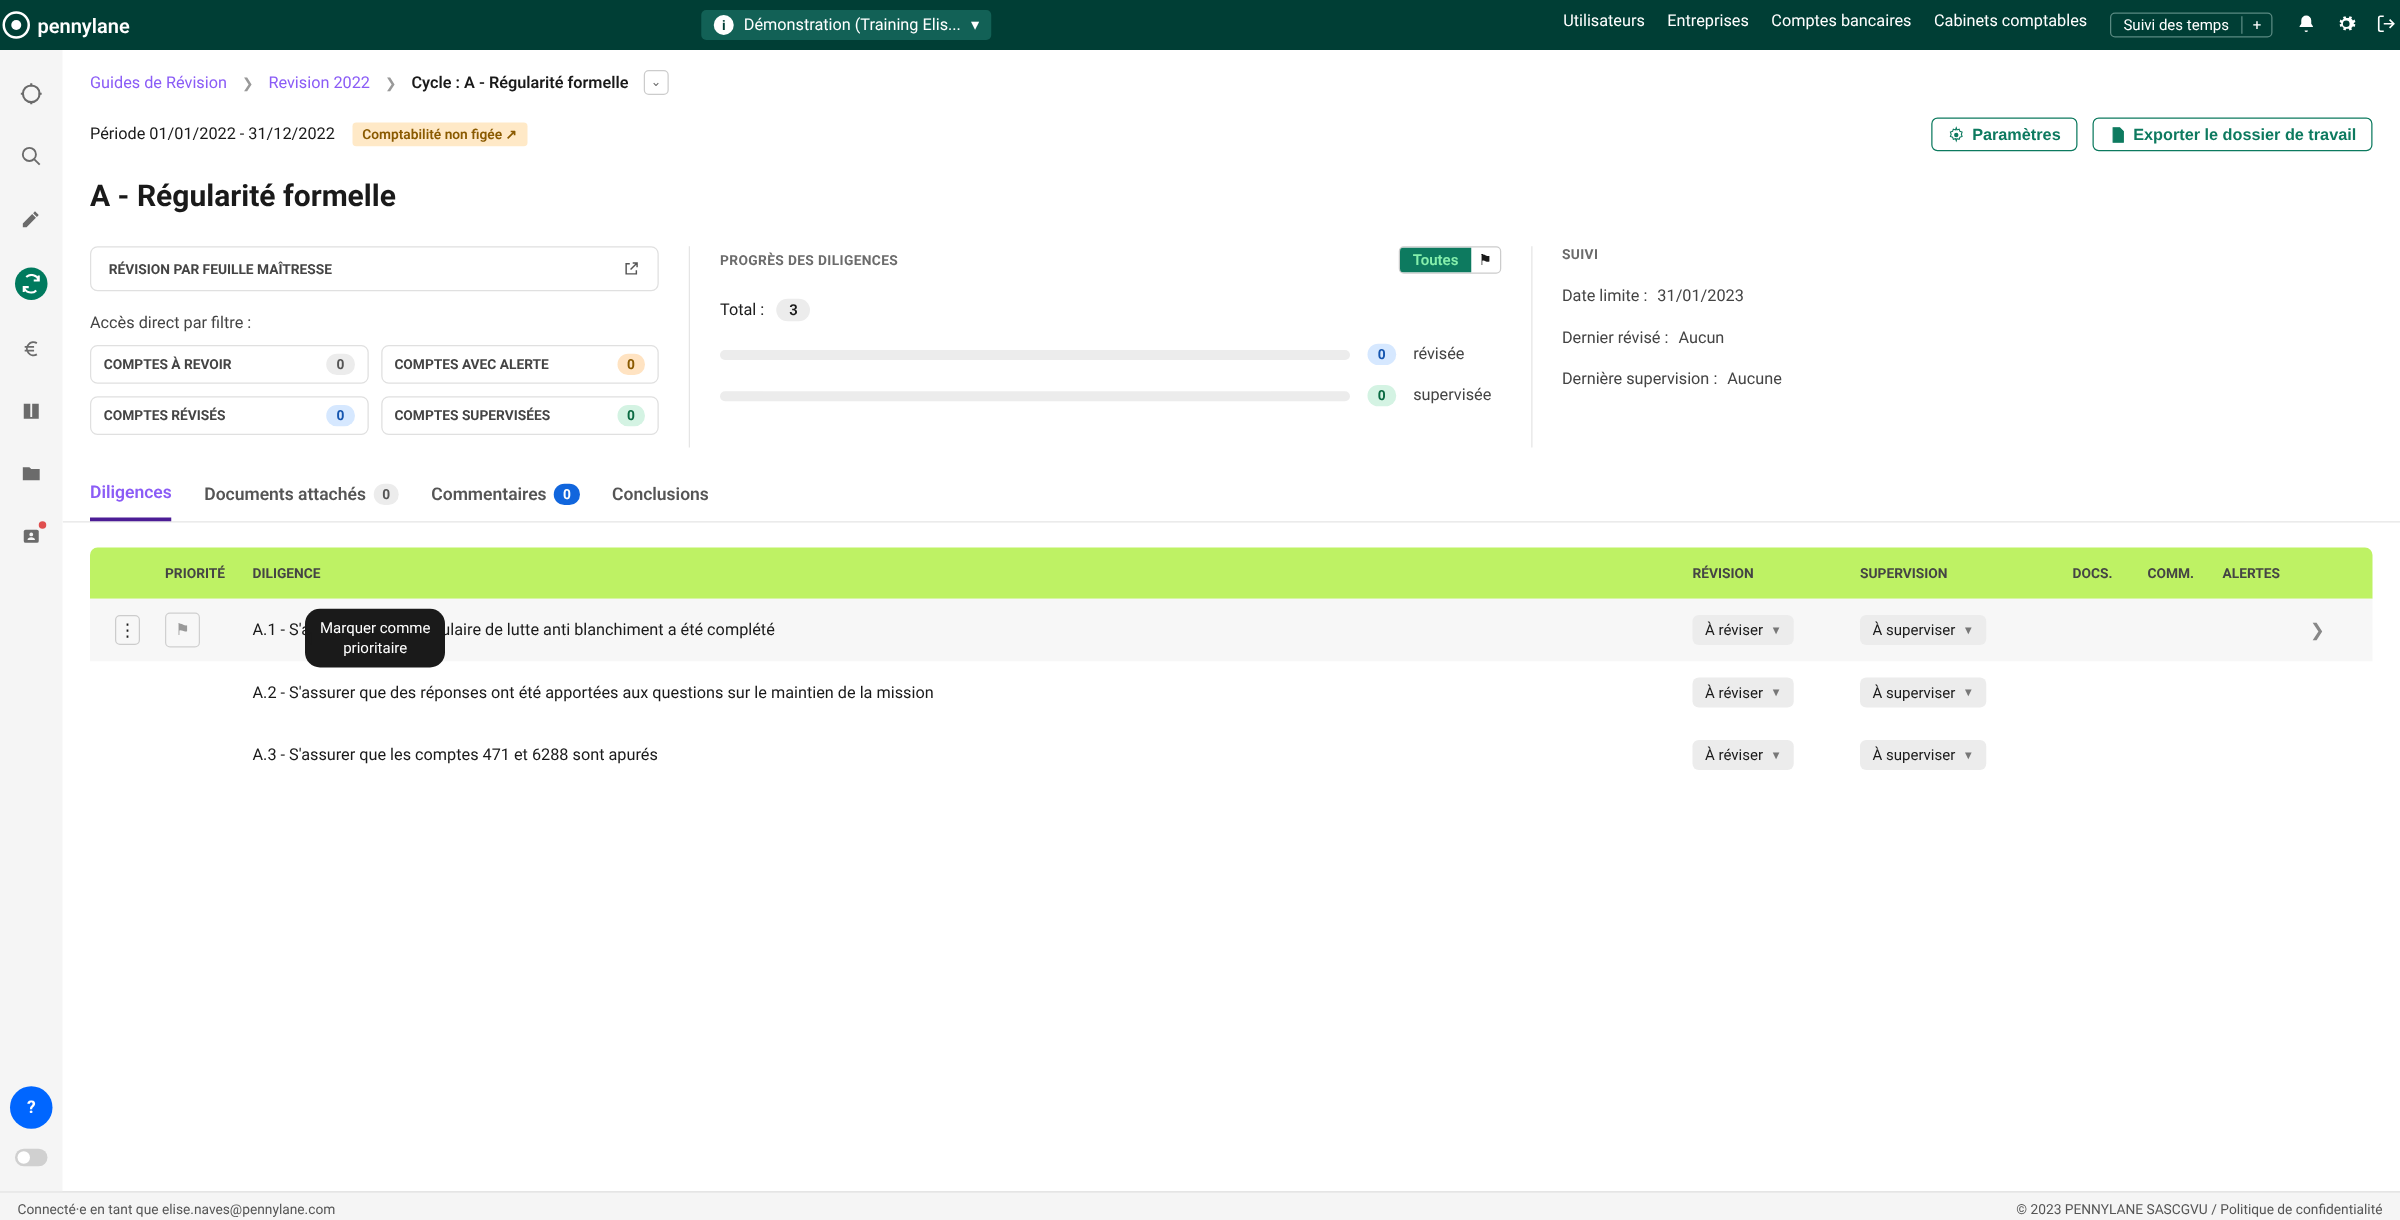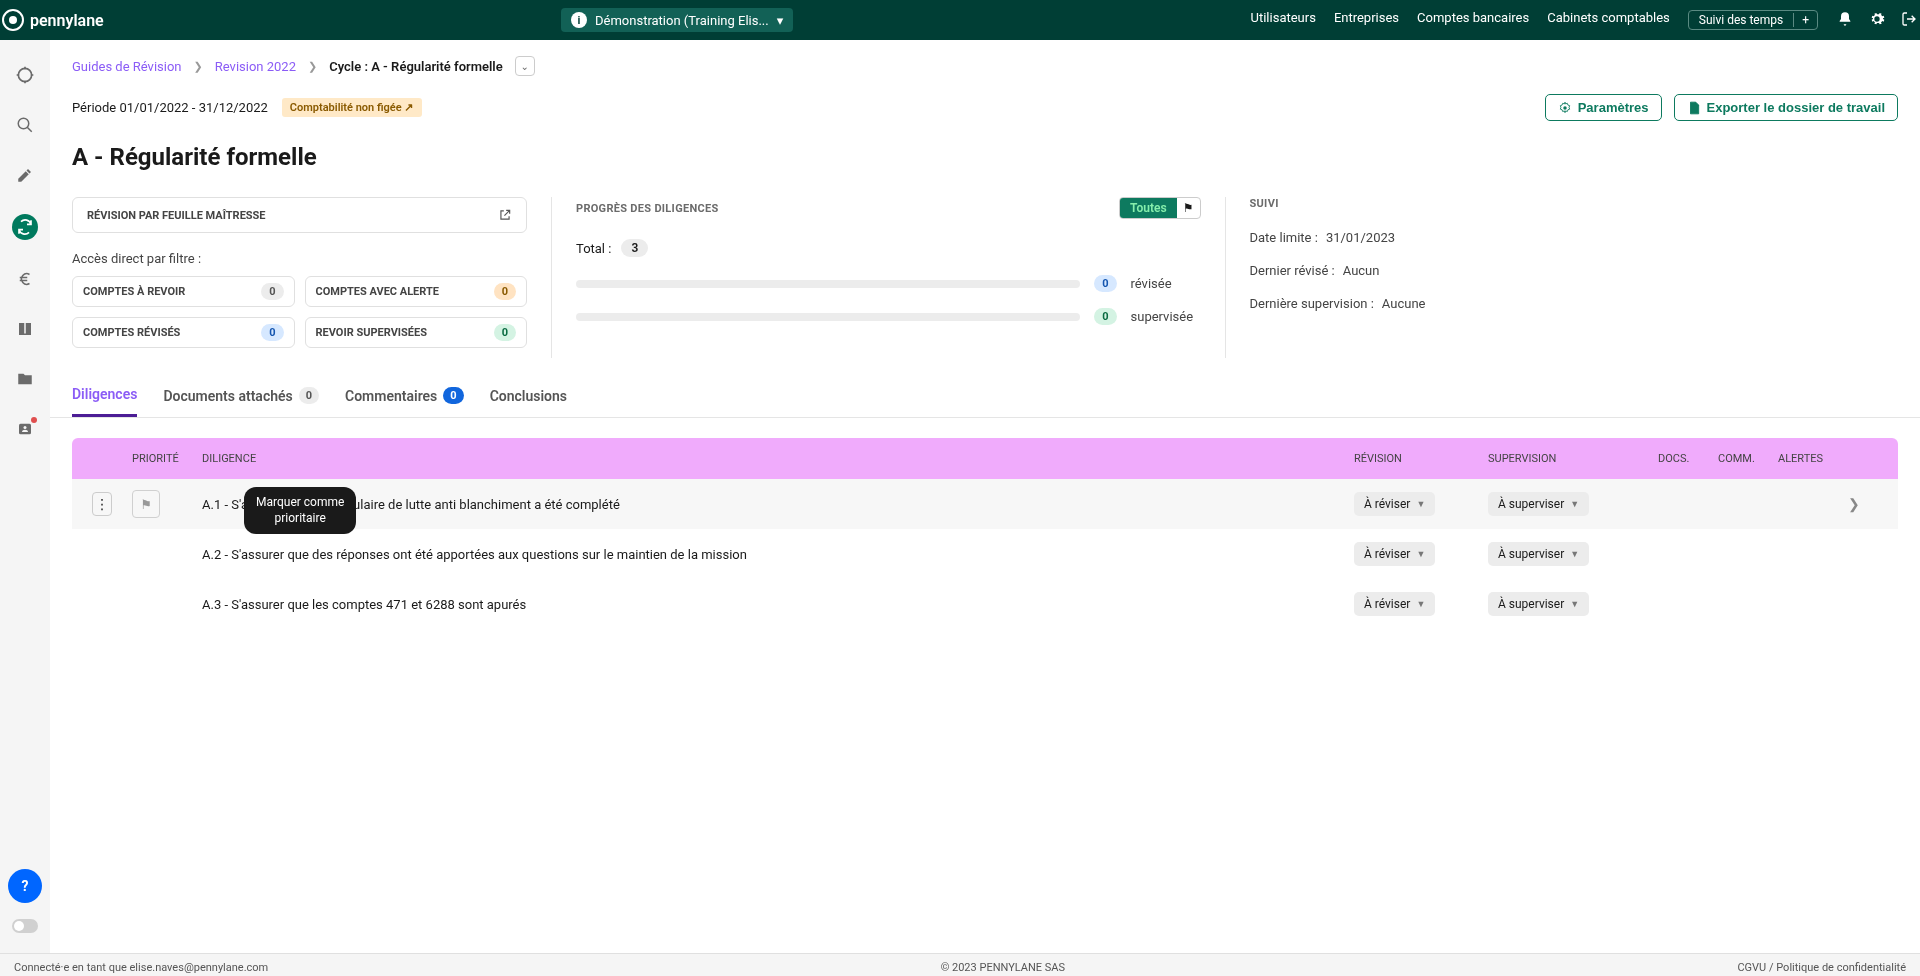--- a/index.html
+++ b/index.html
@@ -137,22 +137,22 @@
   }
   .tab {
     padding-bottom: 12px; font-size: 14px; font-weight: 600; color: #555; cursor: pointer;
     display: flex; align-items: center; gap: 6px;
   }
   .tab.active { color: #8b5cf6; border-bottom: 3px solid #4c1d95; }
   .tab-count { font-size: 11px; font-weight: 700; padding: 2px 7px; border-radius: 9px; }
 
   .table-wrap { padding: 0 22px; }
   .thead {
-    display: flex; padding: 14px 20px; background: #f0abfc; font-size: 11px;
-    font-weight: 400; color: #444; border-top-left-radius: 6px; border-top-right-radius: 6px;
+    display: flex; padding: 14px 20px; background: #bef264; font-size: 11px;
+    font-weight: 700; color: #444; border-top-left-radius: 6px; border-top-right-radius: 6px;
     margin-top: 20px;
   }
   .col-actions { width: 40px; }
   .col-prio { width: 70px; }
   .col-dil { flex: 1; }
   .col-rev { width: 134px; }
   .col-sup { width: 170px; }
   .col-docs { width: 60px; }
   .col-comm { width: 60px; }
   .col-alert { width: 70px; }
@@ -184,21 +184,21 @@
   }
   .tooltip::before {
     content: ""; position: absolute; left: -5px; top: 50%; transform: translateY(-50%);
     border: 5px solid transparent; border-right-color: #1a1a1a;
   }
 
   .footer {
     height: 28px; background: #f5f5f5; border-top: 1px solid #e0e0e0;
     display: flex; align-items: center; padding: 0 14px; font-size: 11px; color: #555;
   }
-  .footer-center { flex: 1; text-align: center; }
+  .footer-center { flex: 1; text-align: right; }
   .footer-right a { color: #555; }
 </style>
 </head>
 <body>
 
 <div class="topbar">
   <div class="logo">
     <span class="logo-icon"></span>
     <span>pennylane</span>
   </div>
@@ -344,21 +344,21 @@
             <span>COMPTES AVEC ALERTE</span>
             <span class="count-badge badge-orange">0</span>
           </div>
         </div>
         <div class="filter-row">
           <div class="filter-chip">
             <span>COMPTES RÉVISÉS</span>
             <span class="count-badge badge-blue">0</span>
           </div>
           <div class="filter-chip">
-            <span>REVOIR SUPERVISÉES</span>
+            <span>COMPTES SUPERVISÉES</span>
             <span class="count-badge badge-green">0</span>
           </div>
         </div>
       </div>
 
       <div class="panel">
         <div class="progress-header">
           <span class="panel-header" style="margin-bottom:0;">PROGRÈS DES DILIGENCES</span>
           <div class="toutes-chip">
             <span class="txt">Toutes</span>

